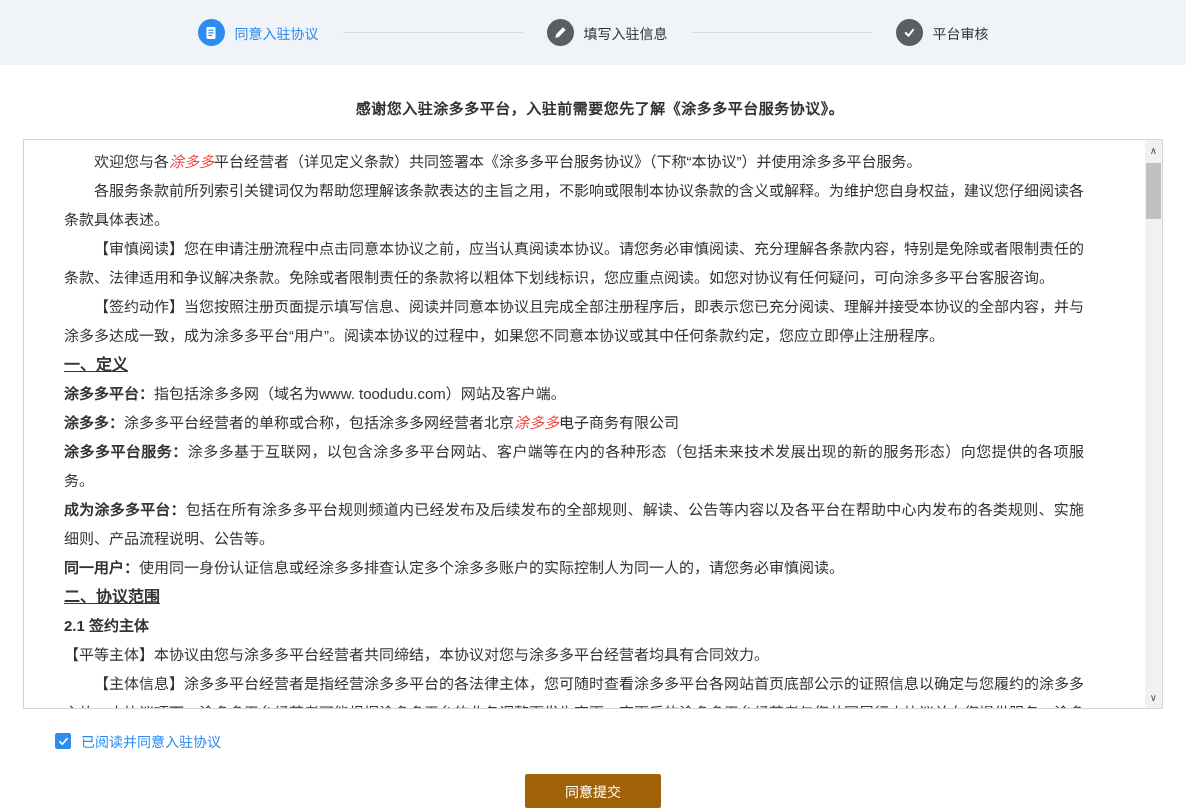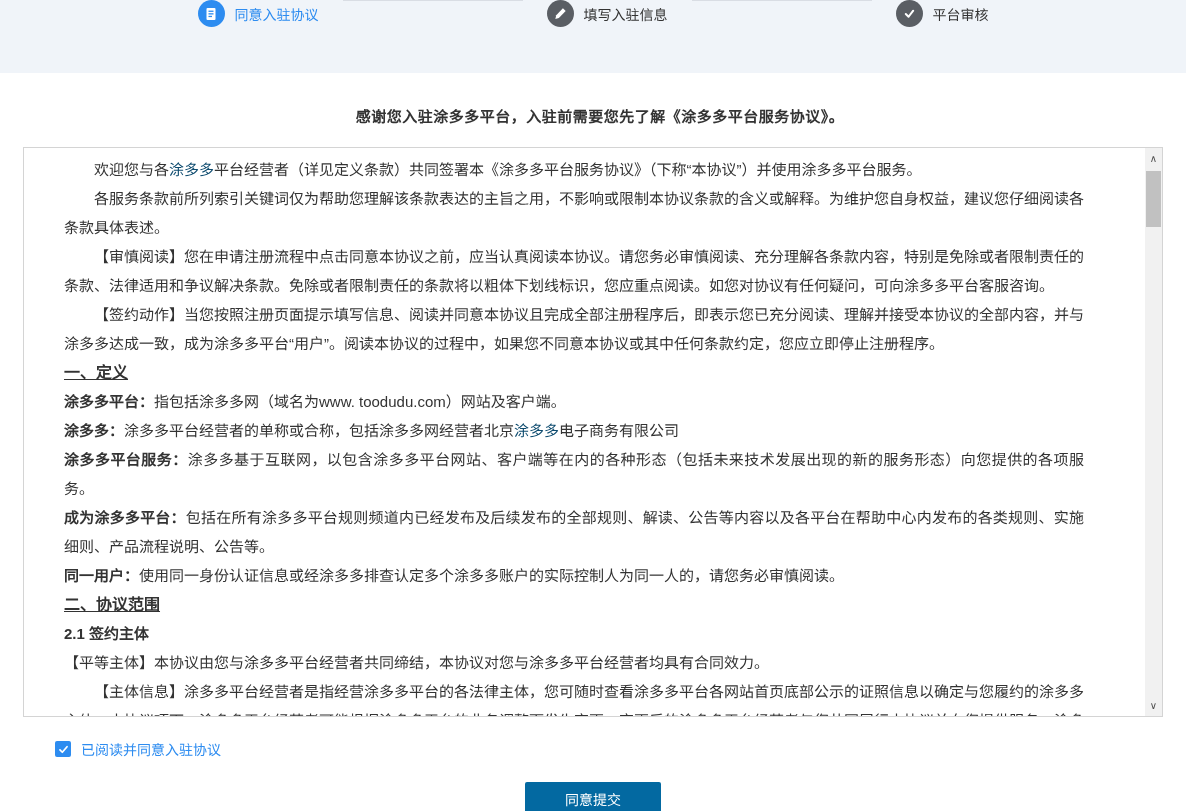--- a/index.html
+++ b/index.html
@@ -1,54 +1,54 @@
 <!DOCTYPE html>
 <html lang="zh-CN"><head>
 <meta charset="utf-8">
 <style>
   * { box-sizing: border-box; }
   body { margin: 0; background: #fff; font-family: "Liberation Sans", "DejaVu Sans", sans-serif; }
   .app { width: 1186px; height: 811px; overflow: hidden; position: relative; background: #fff; }
 
   
-  .topbar { height: 73px; background: #f0f4f9; display: flex; align-items: flex-start; justify-content: center; }
+  .topbar { height: 65px; background: #f0f4f9; display: flex; align-items: center; justify-content: center; }
   .step { display: flex; align-items: center; }
   .step-circle { width: 27px; height: 27px; border-radius: 50%; display: flex; align-items: center; justify-content: center; flex: none; }
   .step.active .step-circle { background: #2d8cf0; }
   .step.upcoming .step-circle { background: #5a5e64; }
   .step-label { margin-left: 10px; font-size: 14px; color: #333; white-space: nowrap; }
   .step.active .step-label { color: #2d8cf0; }
   .connector { width: 180px; height: 1px; background: #d9dde4; margin: 0 24px; }
 
   
   .notice { margin-top: 32px; text-align: center; font-size: 15px; font-weight: bold; color: #333; letter-spacing: .5px; padding-left: 14px; }
 
   
   .agreement-wrap { position: relative; margin: 21px 23px 0; height: 570px; border: 1px solid #d4d4d4; background: #fff; }
   .agreement-content { height: 100%; overflow: hidden; padding: 7px 78px 0 40px; font-size: 15px; line-height: 29px; color: #333; text-align: justify; }
   .para { margin: 0; }
   .para.indent { text-indent: 2em; }
   .para.heading { font-weight: bold; font-size: 16px; text-decoration: underline; }
   .para.subheading { font-weight: bold; }
   .seg-bold { font-weight: bold; }
-  .seg-link { color: #0c4a6e; cursor: pointer; }
+  .seg-link { color: #ef4444; cursor: pointer; font-style: italic; }
 
   
   .scrollbar { position: absolute; top: 0; right: 0; bottom: 0; width: 17px; background: #f1f1f1; }
   .sb-btn { position: absolute; left: 0; right: 0; height: 17px; display: flex; align-items: center; justify-content: center; color: #505050; font-size: 10px; line-height: 1; cursor: pointer; }
   .sb-btn.up { top: 2px; }
   .sb-btn.down { bottom: 2px; }
   .sb-thumb { position: absolute; left: 1px; right: 1px; top: 23px; height: 56px; background: #c1c1c1; cursor: pointer; }
 
   
   .footer-check { margin: 22px 0 0 55px; display: flex; align-items: center; cursor: pointer; width: max-content; }
   .checkbox { width: 16px; height: 16px; background: #2d8cf0; border-radius: 2px; display: flex; align-items: center; justify-content: center; flex: none; }
   .check-label { margin-left: 10px; font-size: 14px; color: #2d8cf0; }
   .submit-row { margin-top: 23px; text-align: center; }
-  .submit-btn { display: inline-block; min-width: 136px; height: 34px; padding: 0 28px; background: #0369a1; color: #fff; font-size: 14px; border: none; border-radius: 2px; cursor: pointer; font-family: inherit; }
+  .submit-btn { display: inline-block; min-width: 136px; height: 34px; padding: 0 28px; background: #a16207; color: #fff; font-size: 14px; border: none; border-radius: 2px; cursor: pointer; font-family: inherit; }
 </style>
 </head>
 <body>
 
 <div class="app">
 
   <div class="topbar">
     <div class="step active">
       <span class="step-circle">
         <svg width="14" height="14" viewBox="0 0 14 14">

